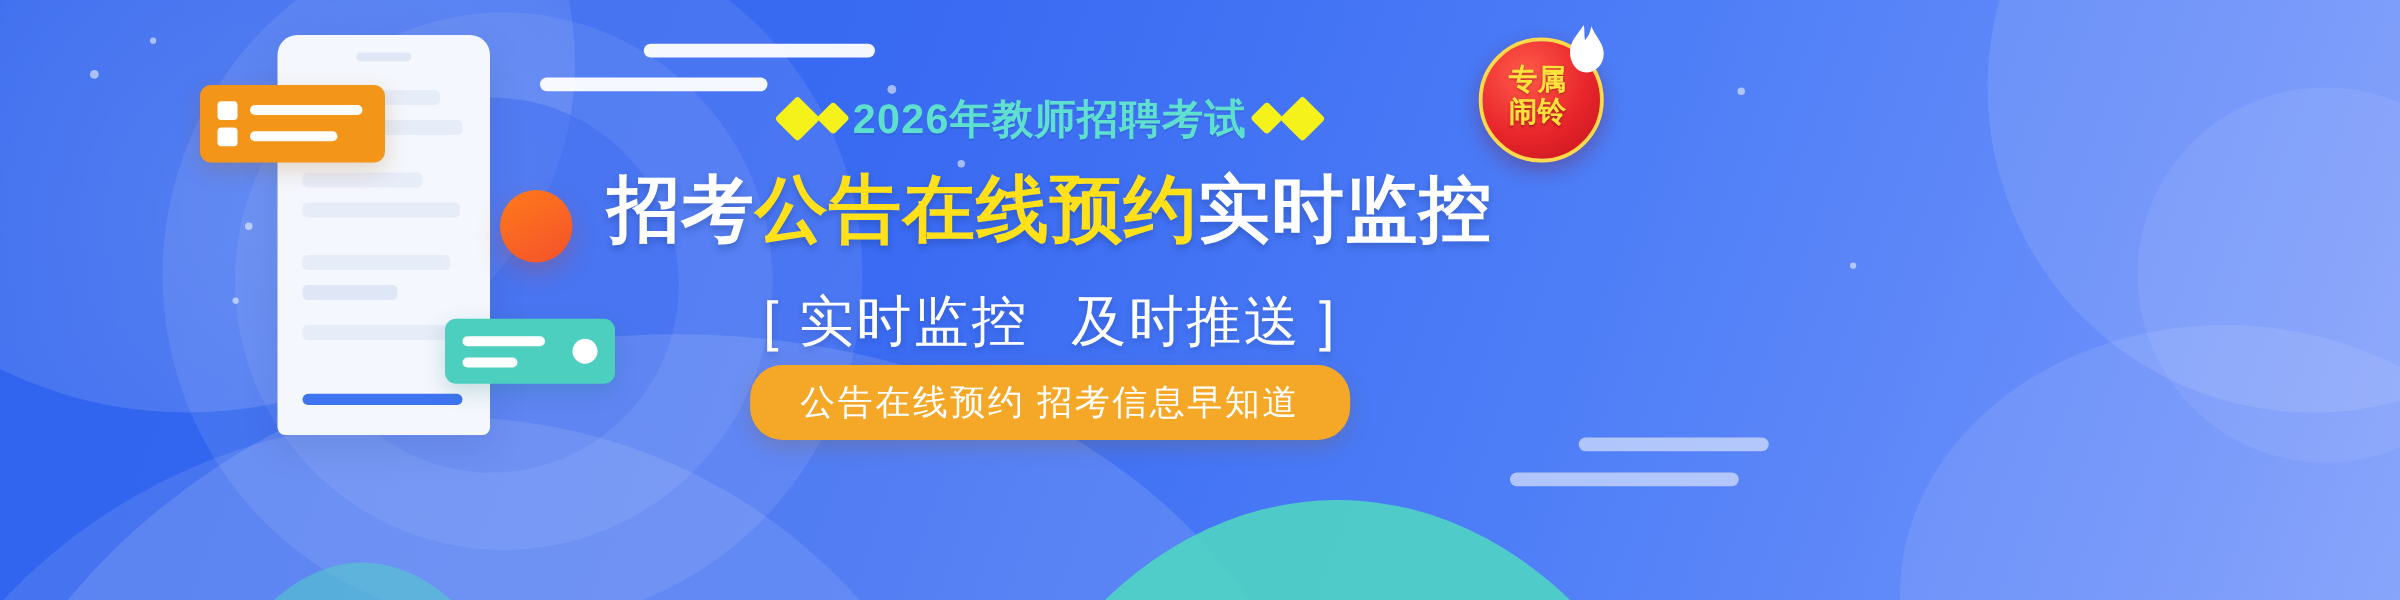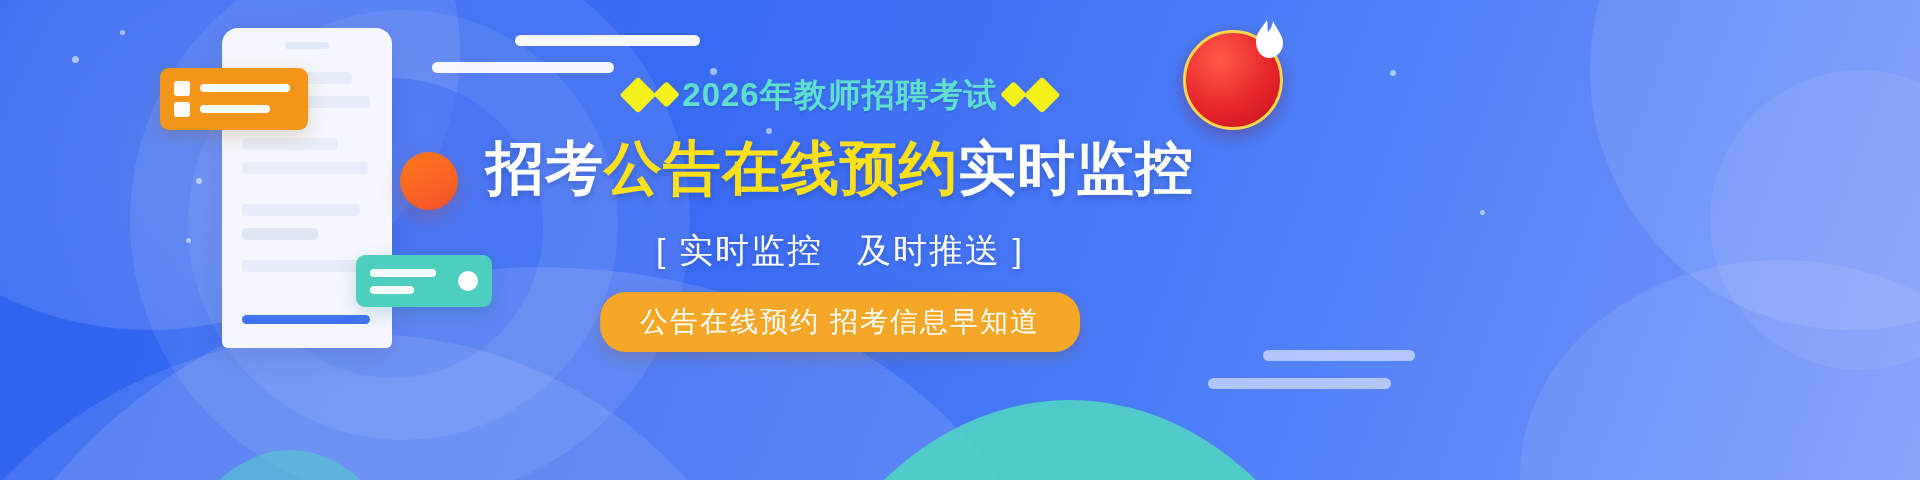--- a/index.html
+++ b/index.html
@@ -148,21 +148,21 @@
   }
   .headline{
     position:absolute;top:136px;left:0;width:720px;
     font-size:58px;font-weight:bold;line-height:1.1;
     white-space:nowrap;letter-spacing:1px;color:#fff;
     text-shadow:0 3px 6px rgba(18,46,120,0.30);
   }
   .headline .hl{color:#ffe019;text-align:right;}
   .bracket{
     position:absolute;top:228px;left:0;width:720px;
-    font-size:34px;color:#ffffff;white-space:nowrap;letter-spacing:2px;
+    font-size:44px;color:#ffffff;white-space:nowrap;letter-spacing:2px;
     text-shadow:0 2px 5px rgba(18,46,120,0.25);
   }
   .bracket .gap{display:inline-block;width:34px;}
   .pill{
     position:absolute;top:292px;left:50%;transform:translateX(-50%);
     background:#f5a828;color:#fff;font-size:28px;letter-spacing:2px;
     padding:11px 40px;border-radius:26px;white-space:nowrap;
     box-shadow:0 6px 16px rgba(150,85,0,0.22);
   }
 
@@ -266,15 +266,19 @@
     </div>
 
     <div class="pill">公告在线预约 招考信息早知道</div>
   </div>
 
   <div class="badge">
     <div class="badge-circle"></div>
     <svg class="badge-flame" viewBox="0 0 38 44">
       <path d="M20 2 C14 11 9 15 9 24 c0 9 6 16 13 16 c7 0 14-6 14-15 C36 17 30 12 26 3 c-1 6-3 9-5 11 C20 10 21 6 20 2 Z" fill="#ffffff"></path>
     </svg>
+    <div class="badge-text">
+      <span>专属</span>
+      <span>闹铃</span>
+    </div>
   </div>
 
 </div>
 
 </body></html>

